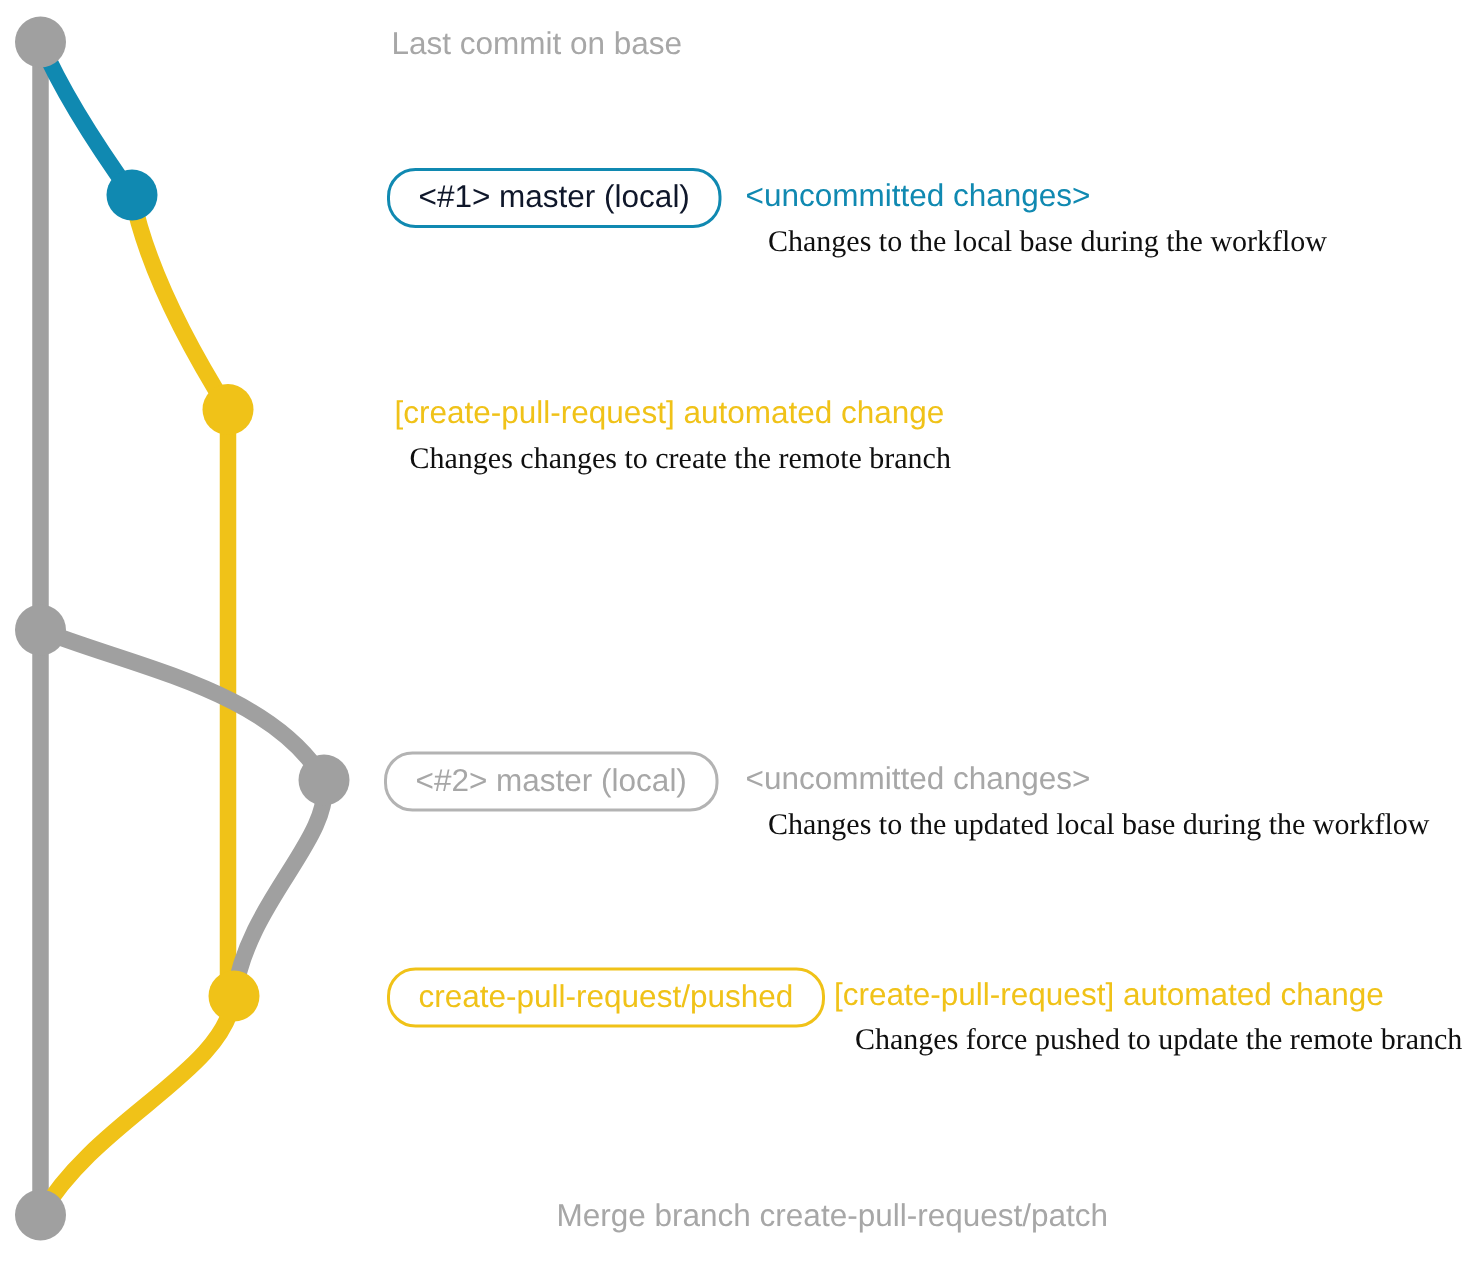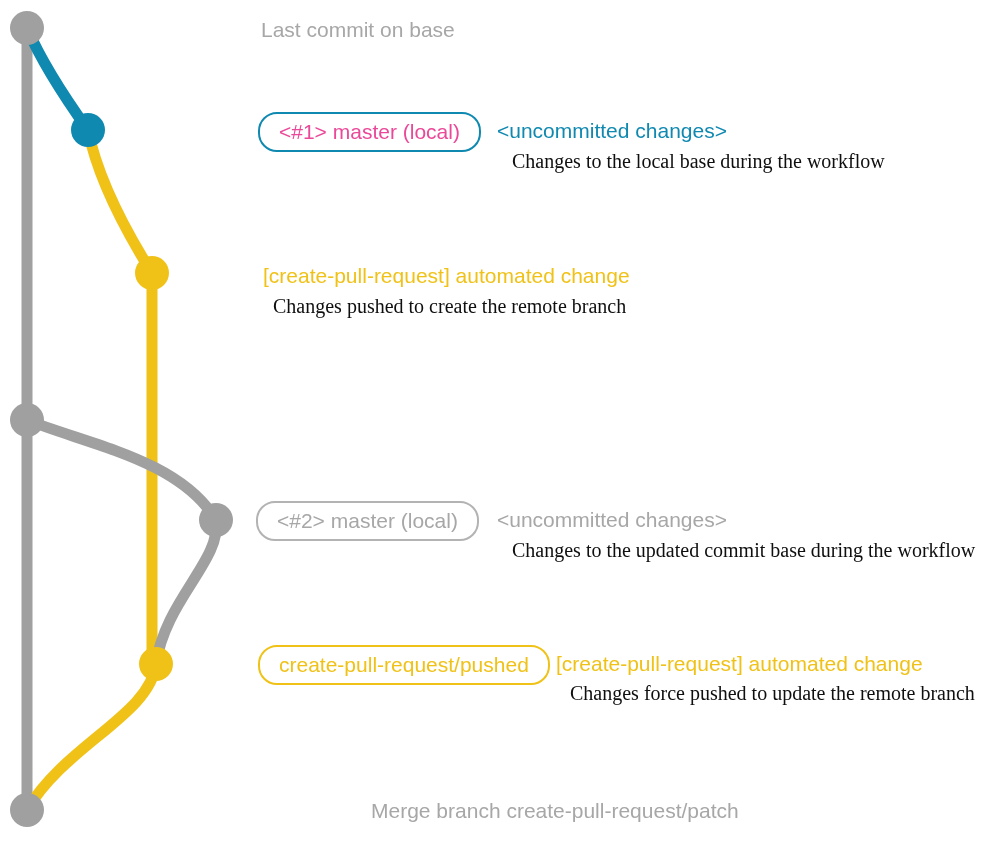--- a/index.html
+++ b/index.html
@@ -26,21 +26,21 @@
     box-sizing: border-box;
     height: 40px;
     line-height: 36px;
     padding: 0 19px;
     border: 2px solid;
     border-radius: 19px;
     font-size: 21px;
     white-space: nowrap;
     background: #ffffff;
   }
-  .badge.teal   { color: #ec4899; border-color: #1089b1; }
+  .badge.teal   { color: #0f172a; border-color: #1089b1; }
   .badge.gray   { color: #a7a7a7; border-color: #b3b3b3; }
   .badge.yellow { color: #f0c218; border-color: #f0c218; }
   .caption {
     position: absolute;
     font-family: "Liberation Serif", serif;
     font-size: 20px;
     line-height: 24px;
     color: #0f0f0f;
     white-space: nowrap;
     text-align: right;
@@ -76,26 +76,26 @@
     <circle cx="27" cy="810" r="17" fill="#a0a0a0"></circle>
   </svg>
 
   <span class="lbl gray-lbl" style="left:261px; top:17px;">Last commit on base</span>
 
   <span class="badge teal" style="left:258px; top:112px;">&lt;#1&gt; master (local)</span>
   <span class="lbl teal-lbl" style="left:497px; top:118px;">&lt;uncommitted changes&gt;</span>
   <span class="caption" style="left:512px; top:149px;">Changes to the local base during the workflow</span>
 
   <span class="lbl yellow-lbl" style="left:263px; top:263px;">[create-pull-request] automated change</span>
-  <span class="caption" style="left:273px; top:294px;">Changes pushed to create the remote branch</span>
+  <span class="caption" style="left:273px; top:294px;">Changes changes to create the remote branch</span>
 
 
   <span class="badge gray" style="left:256px; top:501px;">&lt;#2&gt; master (local)</span>
   <span class="lbl gray-lbl" style="left:497px; top:507px;">&lt;uncommitted changes&gt;</span>
-  <span class="caption" style="left:512px; top:538px;">Changes to the updated commit base during the workflow</span>
+  <span class="caption" style="left:512px; top:538px;">Changes to the updated local base during the workflow</span>
 
   <span class="badge yellow" style="left:258px; top:645px;">create-pull-request/pushed</span>
   <span class="lbl yellow-lbl" style="left:556px; top:651px;">[create-pull-request] automated change</span>
   <span class="caption" style="left:570px; top:681px;">Changes force pushed to update the remote branch</span>
 
   <span class="lbl gray-lbl" style="left:371px; top:798px;">Merge branch create-pull-request/patch</span>
 
 </div>
 
 </body></html>

